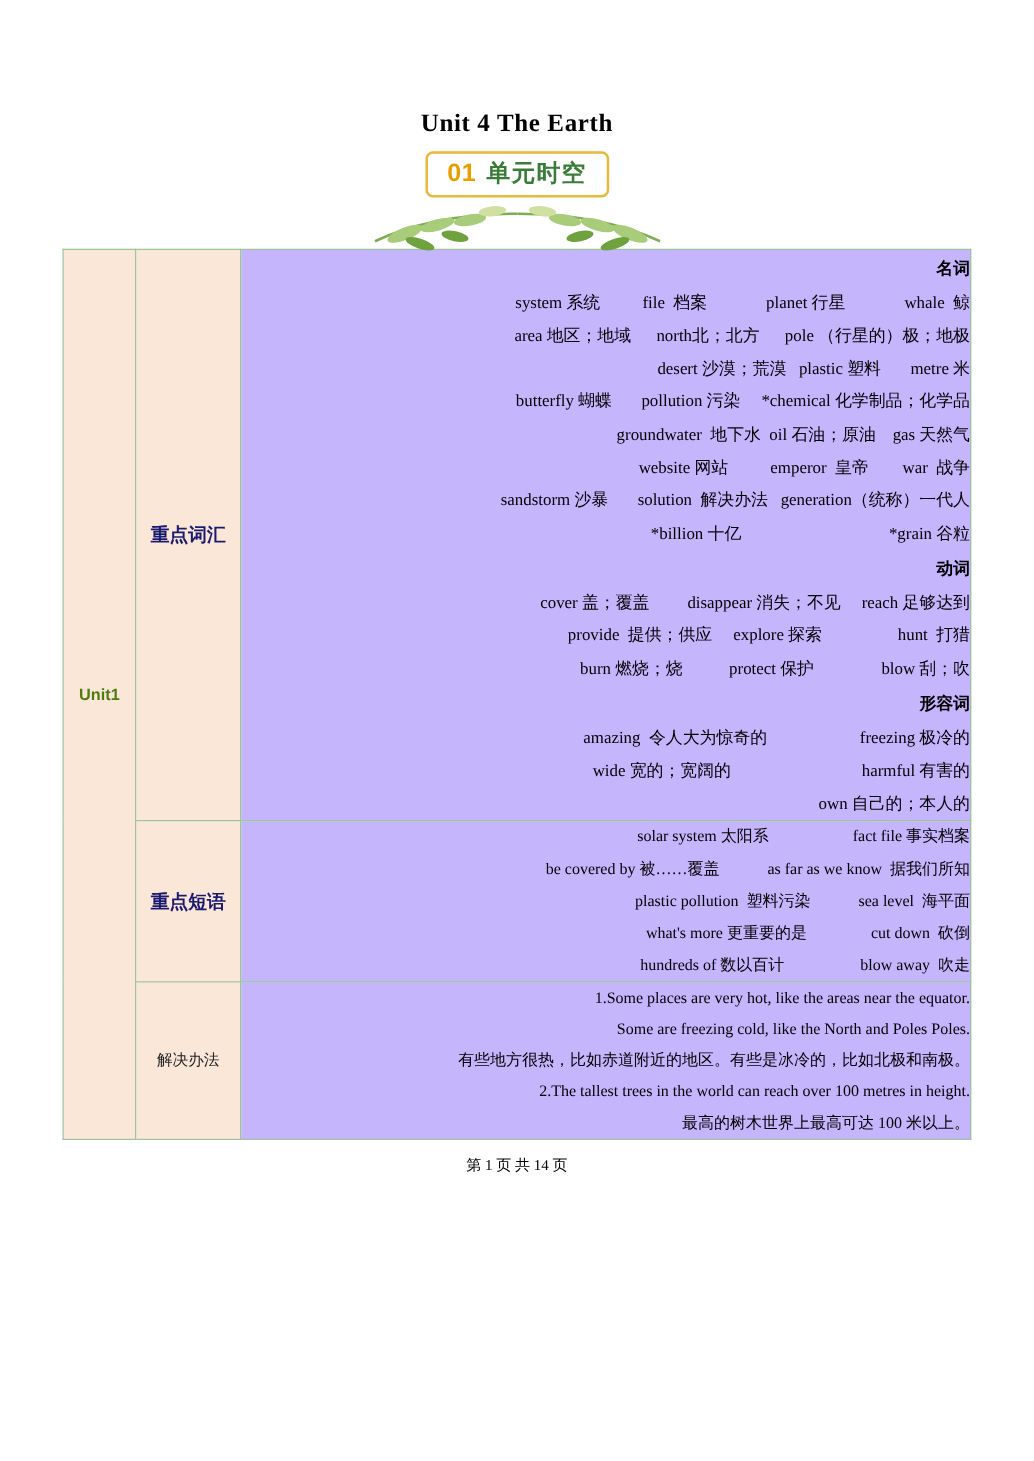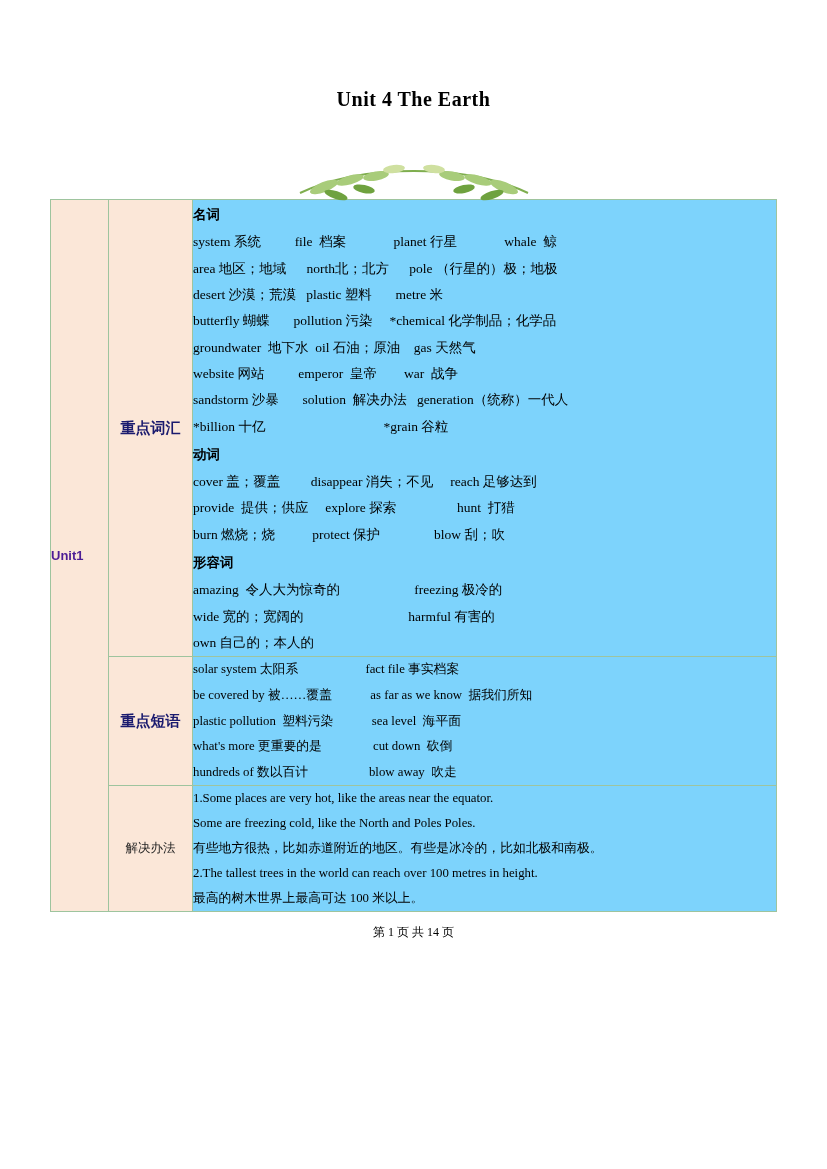--- a/index.html
+++ b/index.html
@@ -80,45 +80,46 @@
   table.main td {
     border: 1px solid #9ec49e;
     vertical-align: middle;
     padding: 0;
   }
   .col-unit { width: 58px; }
   .col-cat  { width: 84px; }
 
   .unit-cell {
     background: #fbe7d8;
-    text-align: left;
+    text-align: center;
     font-family: "Liberation Sans", sans-serif;
     font-weight: bold;
     font-size: 13px;
-    color: #4c1d95;
+    color: #4d7c0f;
   }
   .cat-cell {
     background: #fbe7d8;
     text-align: center;
     font-family: "Liberation Sans", sans-serif;
     font-weight: bold;
     font-size: 15px;
     color: #1a1a6e;
     padding: 6px 2px;
   }
   .cat-cell.thin {
     font-weight: normal;
     font-size: 12.5px;
     color: #222;
   }
   .body-cell {
-    background: #7dd3fc;
+    background: #c4b5fd;
     padding: 8px 10px 10px 10px;
     font-size: 13.5px;
     line-height: 1.95;
+    text-align: right;
   }
   .sub-head {
     font-family: "Liberation Sans", sans-serif;
     font-weight: bold;
     font-size: 13.5px;
     margin: 2px 0 1px 0;
   }
   .line {
     white-space: pre;
     font-size: 13.5px;
@@ -166,20 +167,24 @@
         <ellipse cx="72" cy="60" rx="12" ry="4" transform="rotate(18 72 60)"></ellipse>
         <ellipse cx="100" cy="54" rx="11" ry="4" transform="rotate(12 100 54)"></ellipse>
         <ellipse cx="228" cy="60" rx="12" ry="4" transform="rotate(-18 228 60)"></ellipse>
         <ellipse cx="200" cy="54" rx="11" ry="4" transform="rotate(-12 200 54)"></ellipse>
       </g>
       <g fill="#cfe0a0">
         <ellipse cx="130" cy="34" rx="11" ry="4" transform="rotate(-6 130 34)"></ellipse>
         <ellipse cx="170" cy="34" rx="11" ry="4" transform="rotate(6 170 34)"></ellipse>
       </g>
     </svg>
+    <div class="banner">
+      <span class="num">01</span>
+      <span class="txt">单元时空</span>
+    </div>
   </div>
 
   <table class="main">
     <colgroup>
       <col class="col-unit">
       <col class="col-cat">
       <col>
     </colgroup>
     <tbody>
       <tr>

